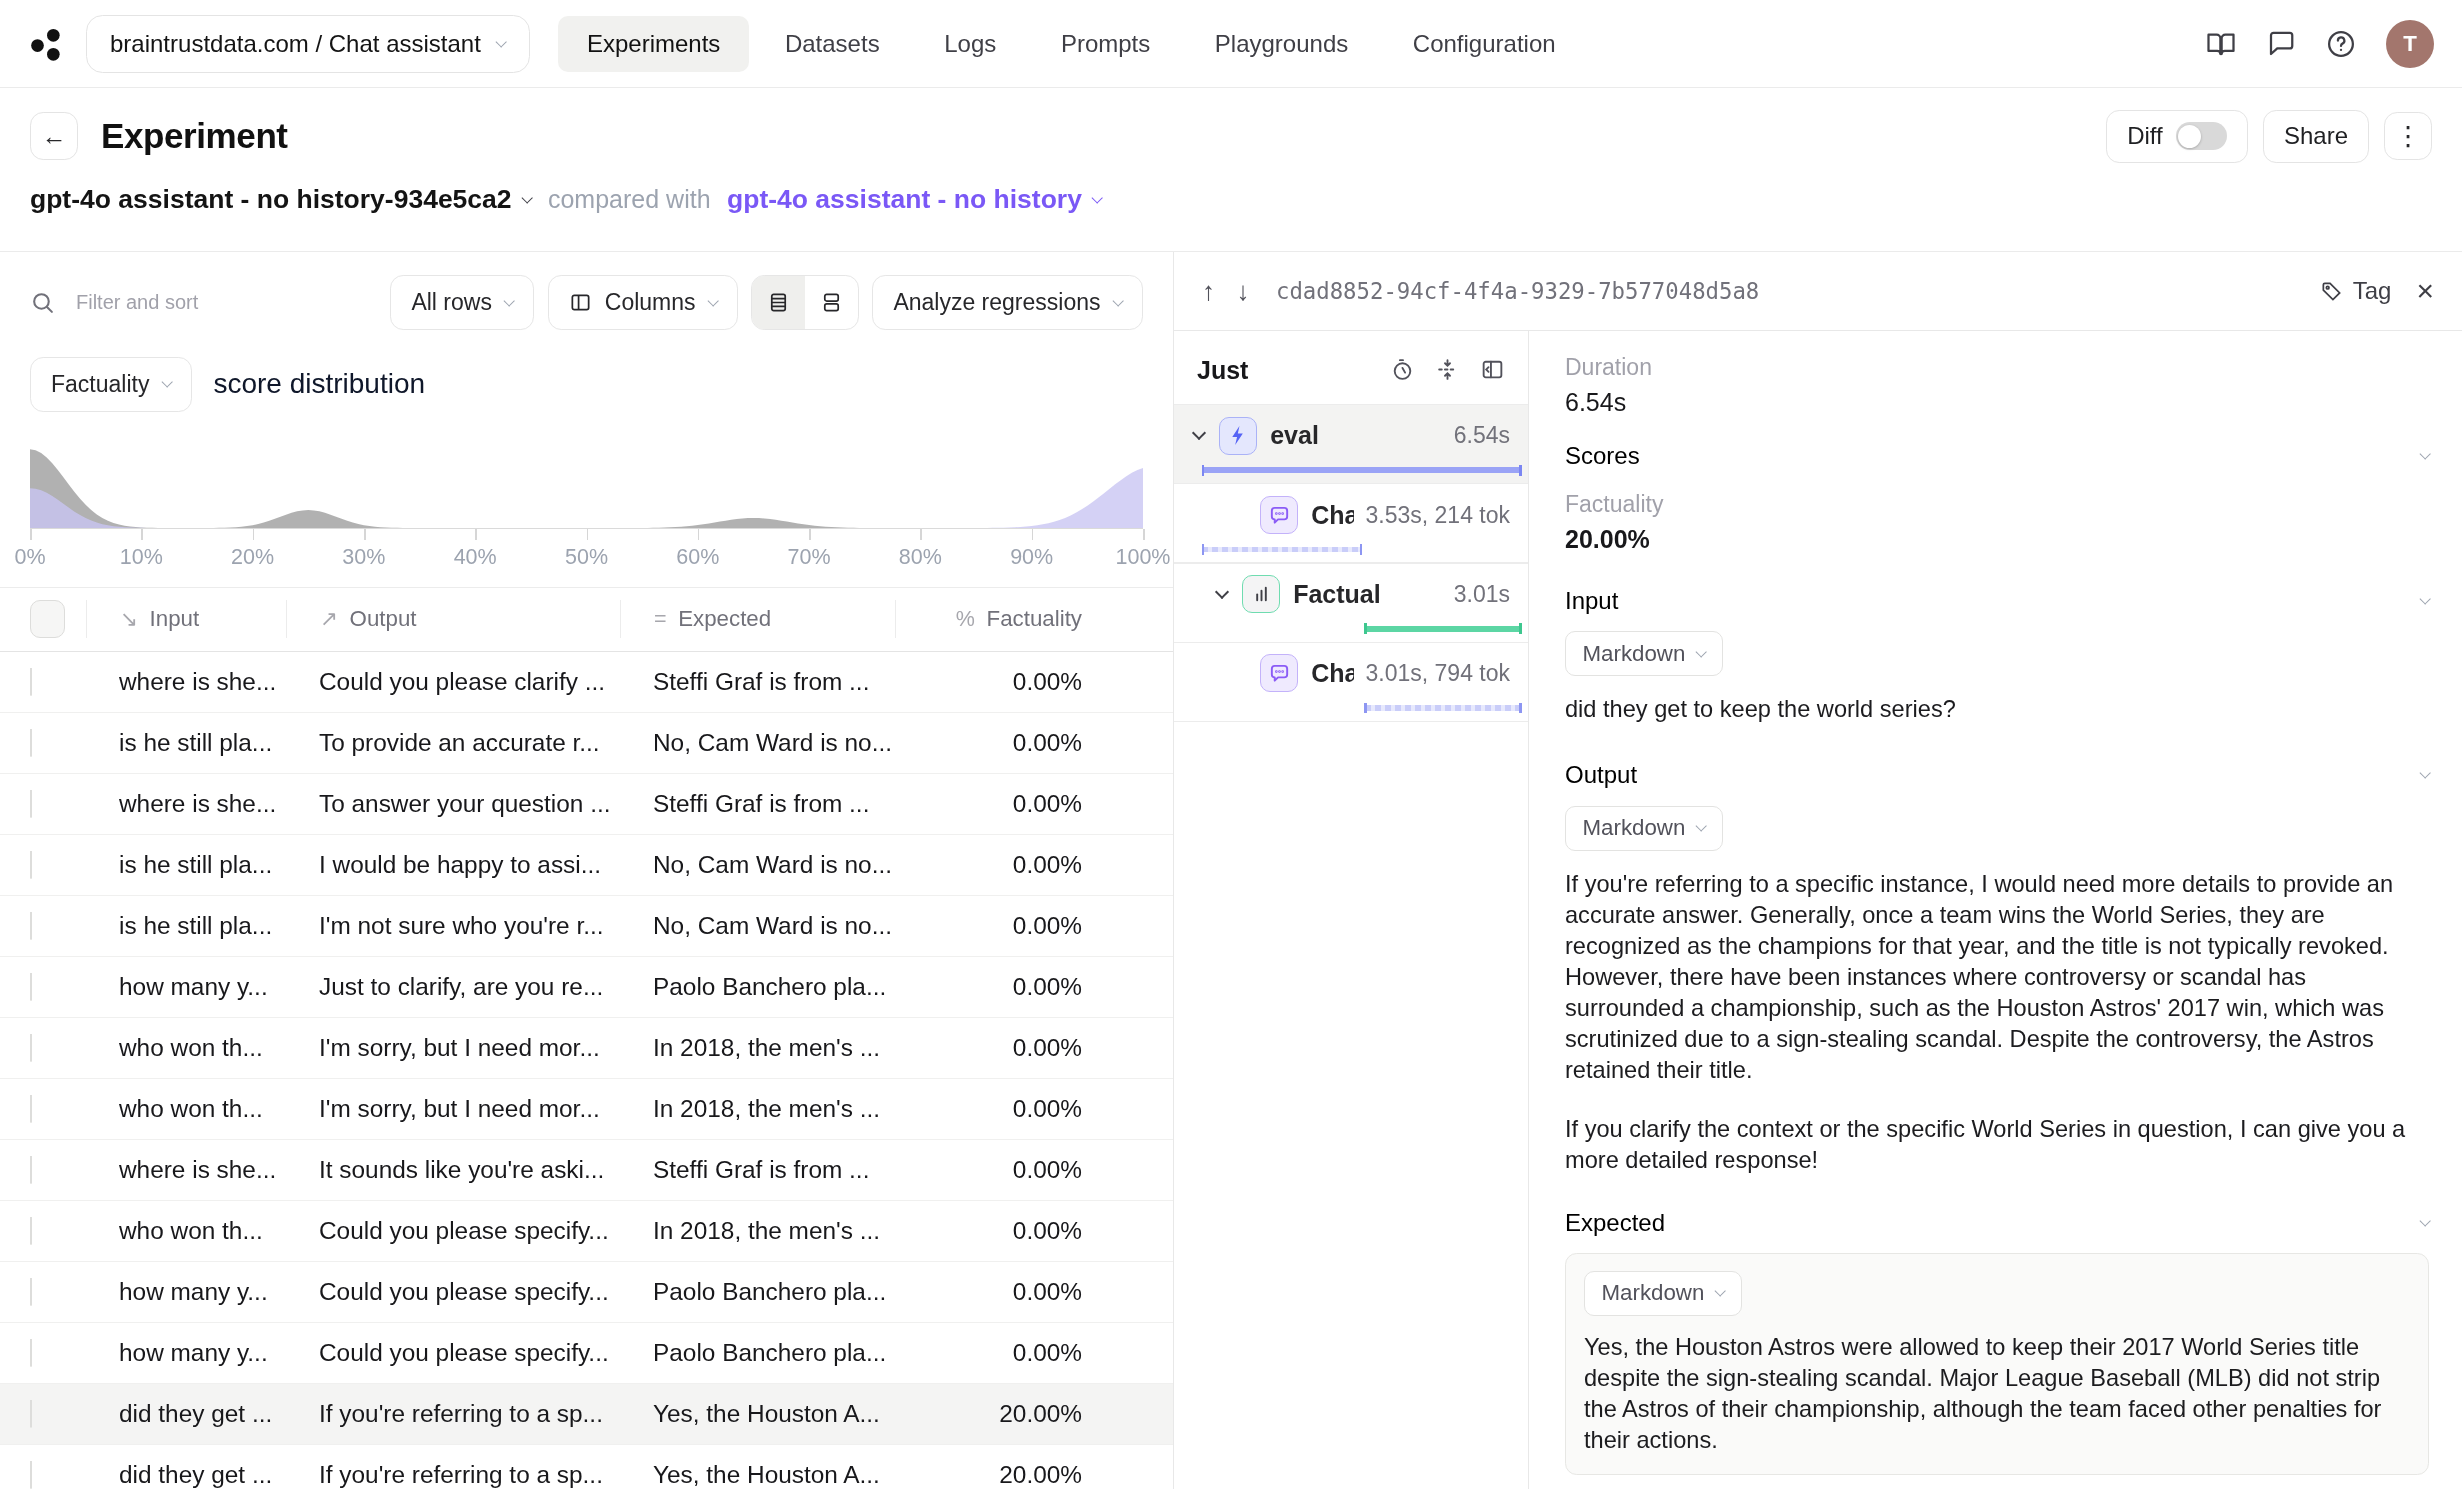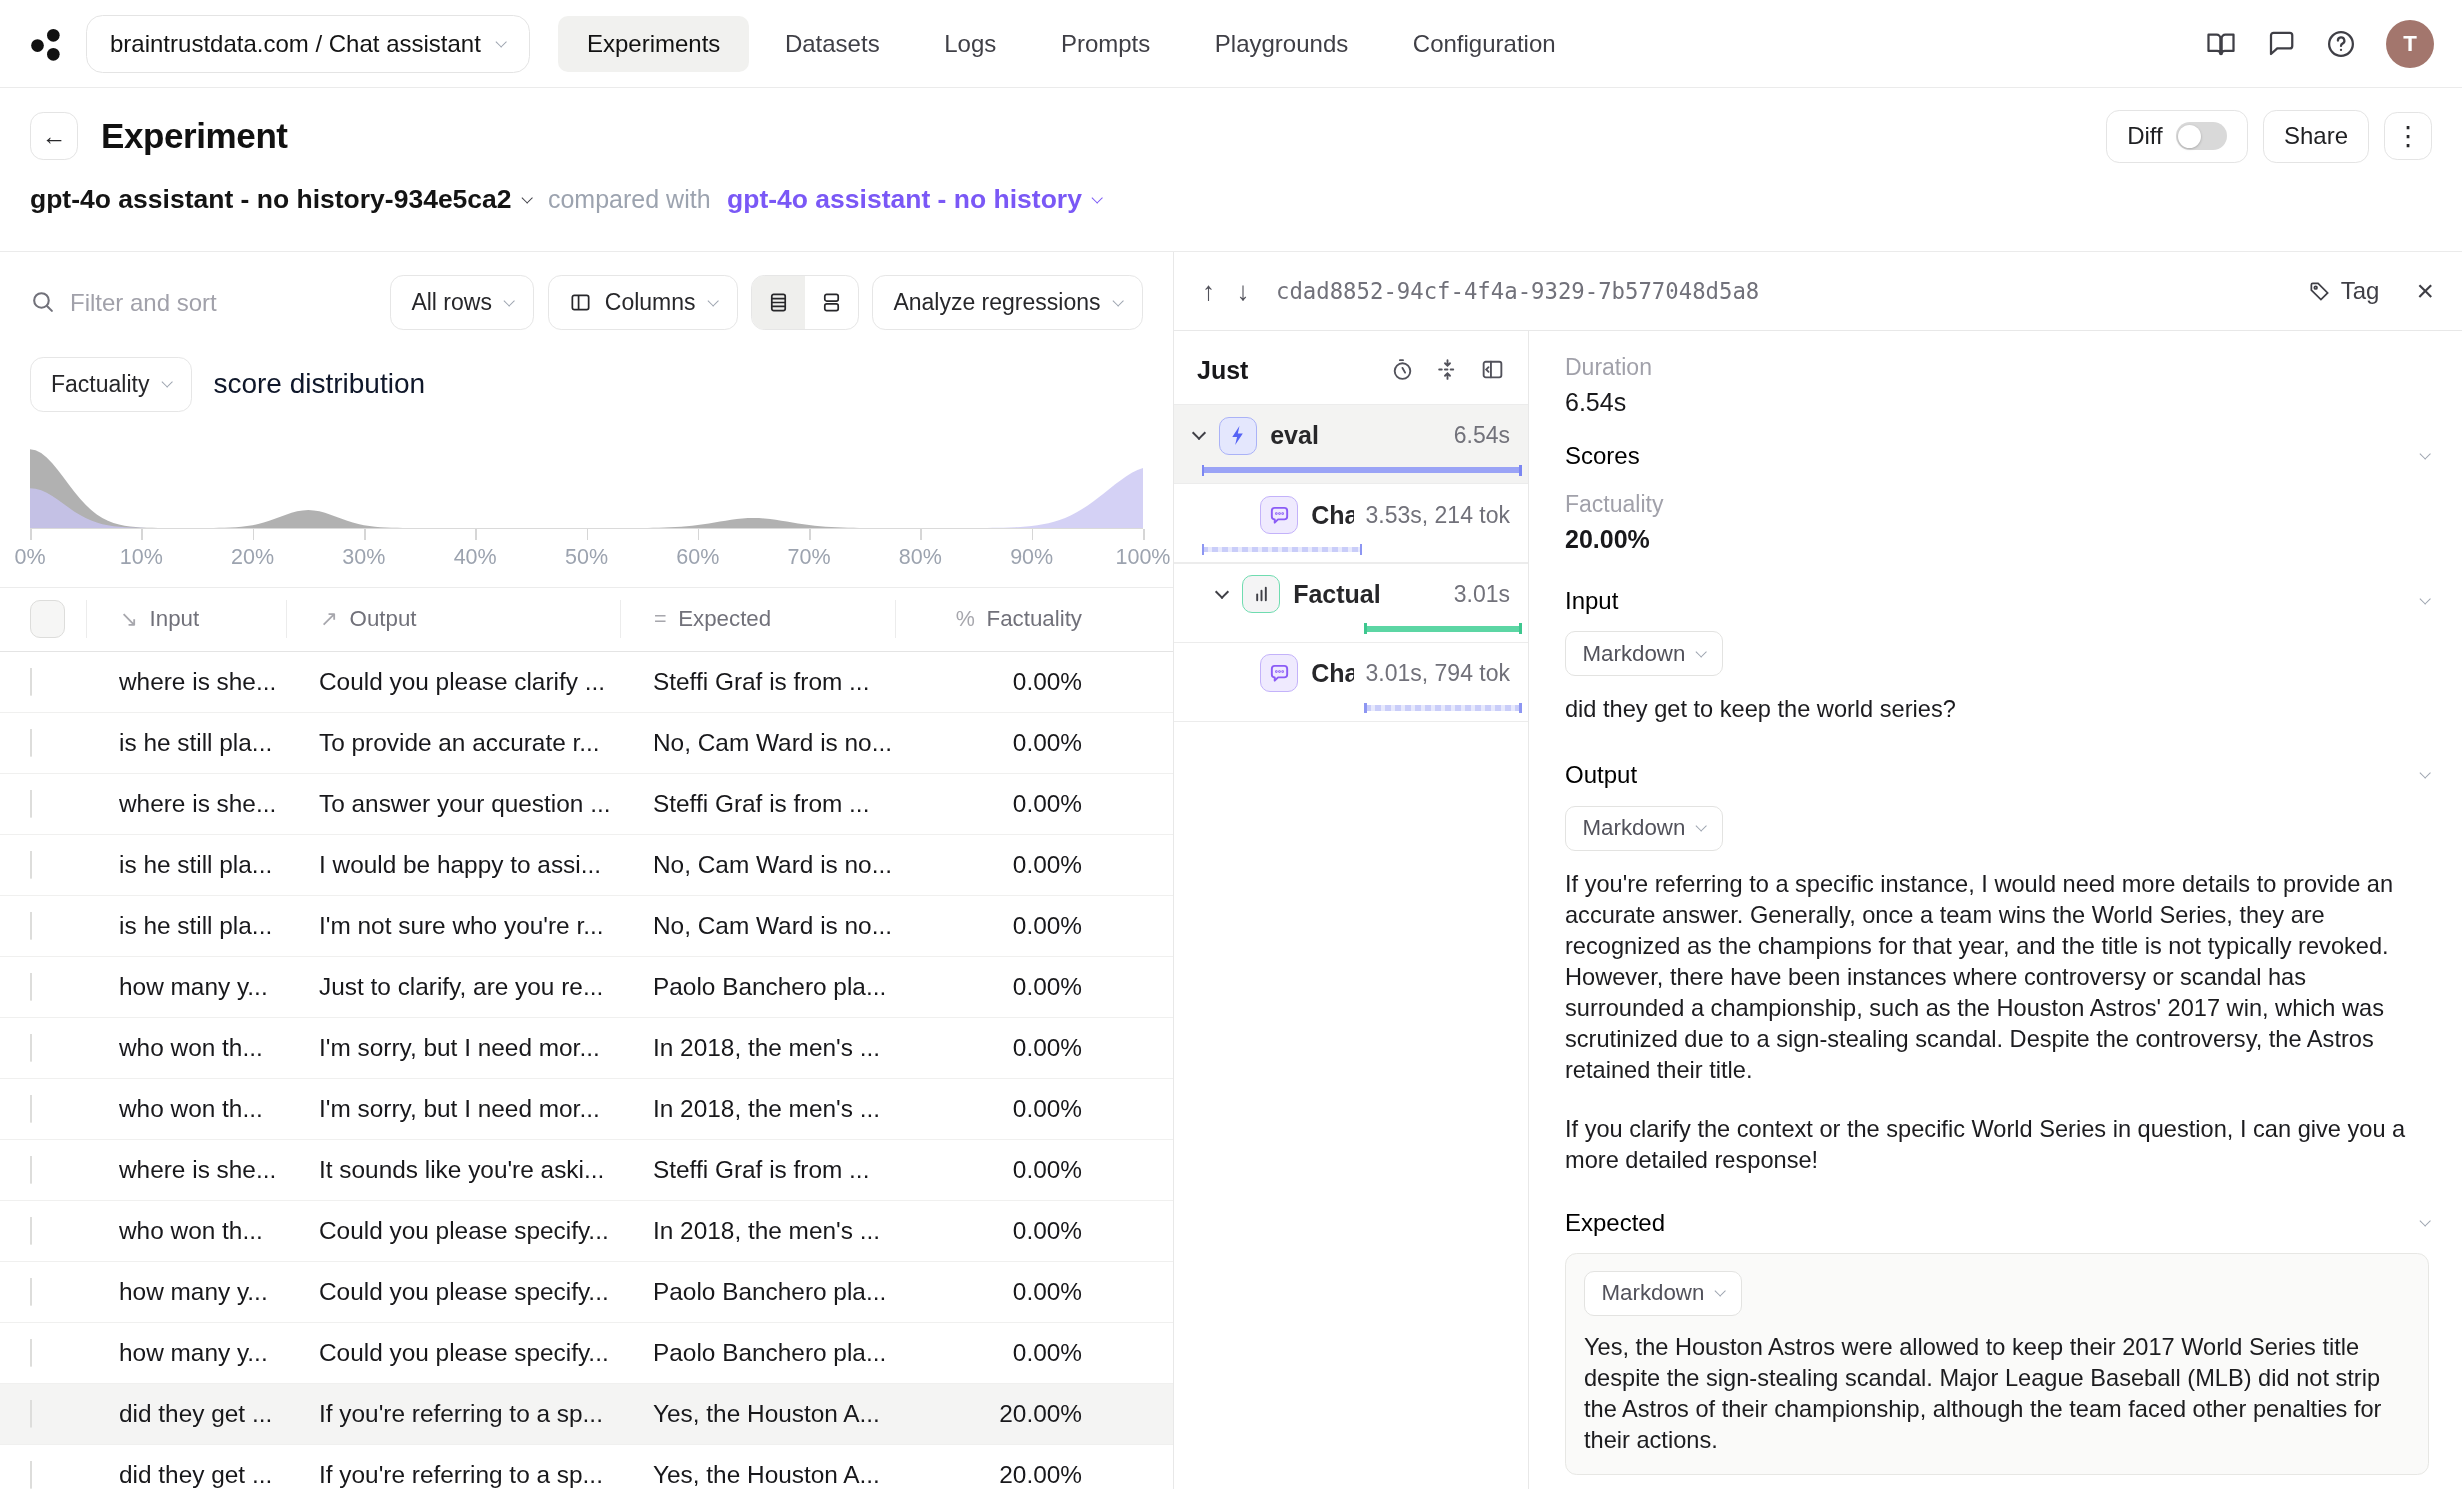--- a/index.html
+++ b/index.html
@@ -42,21 +42,21 @@
   .ph-row2 { margin-top:21.5px; display:flex; align-items:center; gap:16.5px; }
   .exp-name { font-size:26.5px; font-weight:700; color:#141414; display:flex; align-items:center; gap:11.6px; }
   .cmp-label { font-size:25px; color:#9ca3af; }
   .cmp-name { font-size:26.5px; font-weight:700; display:flex; align-items:center; gap:11.6px; }
 
   
   .content { display:flex; height:1238px; }
   .left { width:1174px; flex:none; border-right:0.8px solid #e8e8e8; overflow:hidden; display:flex; flex-direction:column; }
 
   .filterbar { display:flex; align-items:center; padding:23px 30px 20px; gap:13.2px; }
-  .search { display:flex; gap:15px; flex:1; color:#a1a1aa; font-size:24px; }
+  .search { display:flex; align-items:center; gap:21px; flex:1; color:#a1a1aa; font-size:20px; }
   .search svg { width:25px; height:25px; stroke:#71717a; fill:none; stroke-width:2; stroke-linecap:round; }
   .btn { height:55px; border:1.2px solid #e6e6e6; border-radius:13.2px; background:#fff; white-space:nowrap;
     display:inline-flex; align-items:center; gap:13.2px; padding:0 20px; font-size:23px; color:#27272a; }
   .btn svg { width:23px; height:23px; stroke:#27272a; fill:none; stroke-width:1.8; }
   .seg { display:flex; height:55px; border:1.2px solid #e6e6e6; border-radius:13.2px; overflow:hidden; }
   .seg-btn { width:53px; display:flex; align-items:center; justify-content:center; }
   .seg-btn.active { background:#efefed; }
   .seg-btn svg { width:23px; height:23px; stroke:#27272a; fill:none; stroke-width:1.8; }
 
   .chart-sec { padding:6.6px 30px 0; }
@@ -83,21 +83,21 @@
   .cell { padding-left:33px; white-space:nowrap; overflow:hidden; }
   .cell.num { text-align:right; padding-right:28px; padding-left:0; font-weight:500; }
   .cb { width:35px; height:38px; border:1.7px solid #dddddb; border-radius:10px; background:#f6f6f5; margin-left:30px; }
 
   
   .rightregion { flex:1; display:flex; flex-direction:column; min-width:0; }
   .trace-toolbar { height:79px; flex:none; border-bottom:0.8px solid #e8e8e8; display:flex; align-items:center;
     padding:0 28px; gap:21.5px; }
   .arrow-btn { font-size:26px; color:#52525b; }
   .trace-id { font-family:"DejaVu Sans Mono","Liberation Mono",monospace; font-size:22.3px; color:#71717a; margin-left:5px; }
-  .toolbar-right { margin-left:auto; display:flex; align-items:center; gap:37px; color:#3f3f46; font-size:24px; }
+  .toolbar-right { margin-left:auto; display:flex; align-items:center; gap:25px; color:#3f3f46; font-size:24px; }
   .tag-btn { display:flex; align-items:center; gap:10px; }
   .tag-btn svg { width:23px; height:23px; stroke:#3f3f46; fill:none; stroke-width:1.8; }
   .close-btn { font-size:30px; color:#3f3f46; line-height:1; }
 
   .rbody { flex:1; display:flex; min-height:0; }
   .tree { width:355px; flex:none; border-right:0.8px solid #e8e8e8; }
   .tree-head { display:flex; align-items:center; padding:25px 23px 20px; }
   .tree-title { font-size:25px; font-weight:600; color:#18181b; }
   .tree-icons { margin-left:auto; display:flex; gap:20px; }
   .tree-icons svg { width:25px; height:25px; stroke:#52525b; fill:none; stroke-width:1.8; stroke-linecap:round; }

